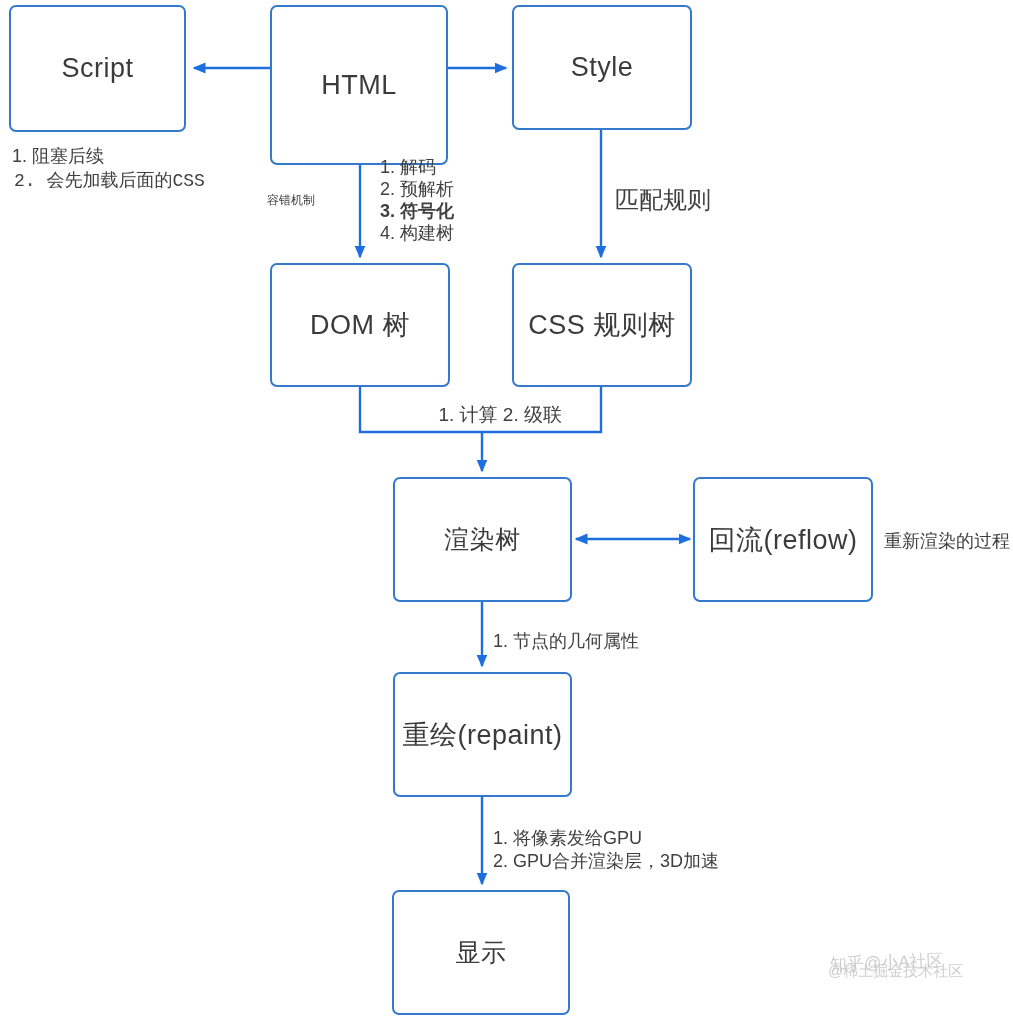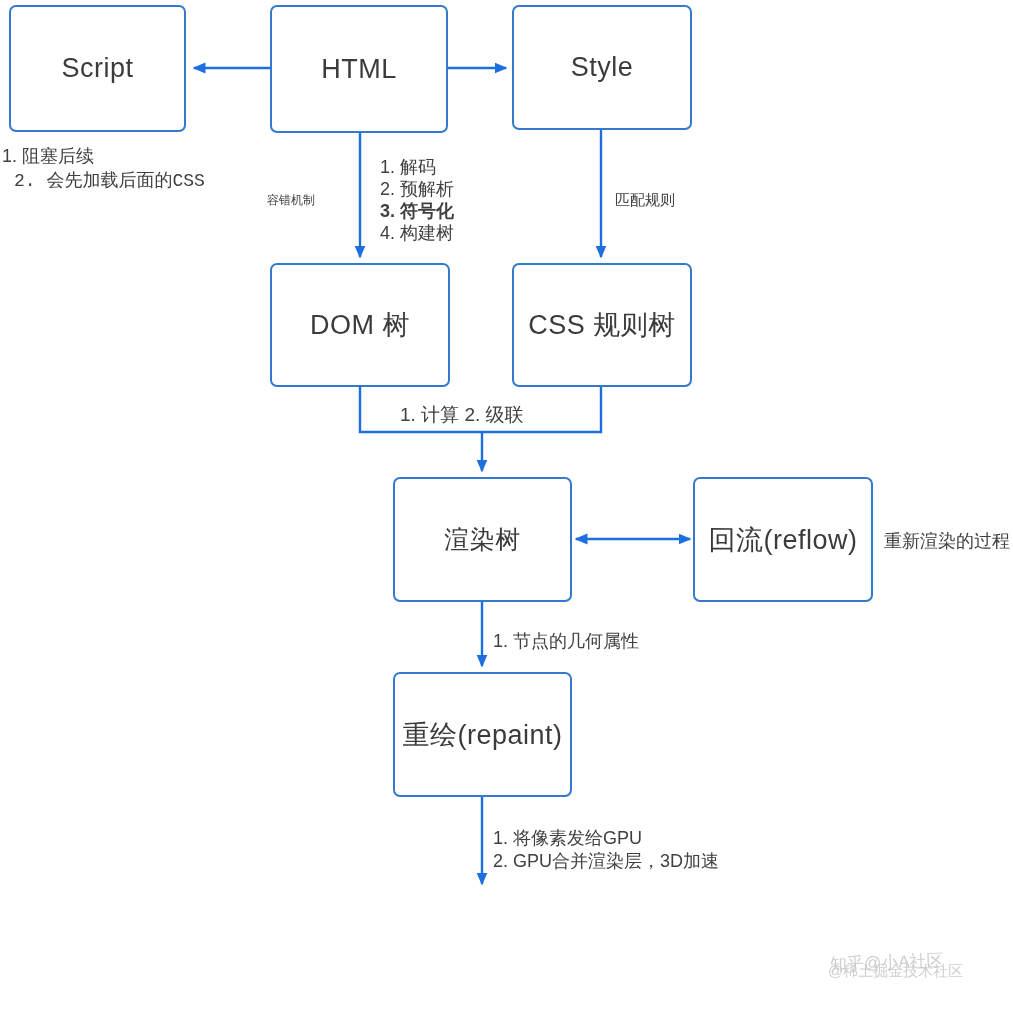--- a/index.html
+++ b/index.html
@@ -40,21 +40,21 @@
   }
   .node.small-label { font-size: 25px; }
 
   .note {
     position: absolute;
     color: var(--annotation-text, #404040);
     font-size: 18px;
     line-height: 22.5px;
     white-space: nowrap;
   }
-  .note.center { text-align: left; }
+  .note.center { text-align: right; }
 
   .watermark {
     position: absolute;
     color: var(--watermark, #c6c6c6);
     white-space: nowrap;
     opacity: 0.85;
   }
   .watermark.zhihu   { font-size: 17px; transform: rotate(-2deg); }
   .watermark.juejin  { font-size: 15px; }
 </style>
@@ -93,21 +93,21 @@
     </g>
     <g>
       <line class="wire" x1="482" y1="797" x2="482" y2="884" marker-end="url(#ah)"></line>
     </g>
   </svg>
 
   <div class="node" style="left:9px; top:5px; width:177px; height:127px;align-items:center;">
     <span>Script</span>
   </div>
 
-  <div class="node" style="left:270px; top:5px; width:178px; height:128px;">
+  <div class="node" style="left:270px; top:5px; width:178px; height:160px;">
     <span>HTML</span>
   </div>
 
   <div class="node" style="left:270px; top:263px; width:180px; height:124px;">
     <span>DOM 树</span>
   </div>
 
   <div class="node" style="left:512px; top:5px; width:180px; height:125px;">
     <span>Style</span>
   </div>
@@ -121,32 +121,35 @@
   </div>
 
   <div class="node" style="left:693px; top:477px; width:180px; height:125px;">
     <span>回流(reflow)</span>
   </div>
 
   <div class="node" style="left:393px; top:672px; width:179px; height:125px;">
     <span>重绘(repaint)</span>
   </div>
 
+  <div class="node small-label" style="left:392px; top:890px; width:178px; height:125px;">
+    <span>显示</span>
+  </div>
 
-  <div class="note" style="left:2px; top:145px;">1. 阻塞后续</div>
+  <div class="note" style="left:12px; top:145px;">1. 阻塞后续</div>
   <div class="note" style="left:14px; top:170px;font-family:Liberation Mono, monospace;">2. 会先加载后面的CSS</div>
 
   <div class="note" style="left:267px; top:189px; font-size:12px;">容错机制</div>
 
   <div class="note" style="left:380px; top:156px;">1. 解码</div>
   <div class="note" style="left:380px; top:178px;">2. 预解析</div>
   <div class="note" style="left:380px; top:200px;font-weight:bold;">3. 符号化</div>
   <div class="note" style="left:380px; top:222px;">4. 构建树</div>
 
-  <div class="note" style="left:615px; top:189px; font-size:15px;">匹配规则</div>
+  <div class="note" style="left:615px; top:189px; font-size:24px;">匹配规则</div>
 
   <div class="note center" style="left:400px; top:404px; width:162px; font-size:19px;">1. 计算   2. 级联</div>
 
   <div class="note" style="left:884px; top:530px;">重新渲染的过程</div>
 
   <div class="note" style="left:493px; top:630px;">1. 节点的几何属性</div>
 
   <div class="note" style="left:493px; top:827px;">1. 将像素发给GPU</div>
   <div class="note" style="left:493px; top:850px;">2. GPU合并渲染层，3D加速</div>
 

